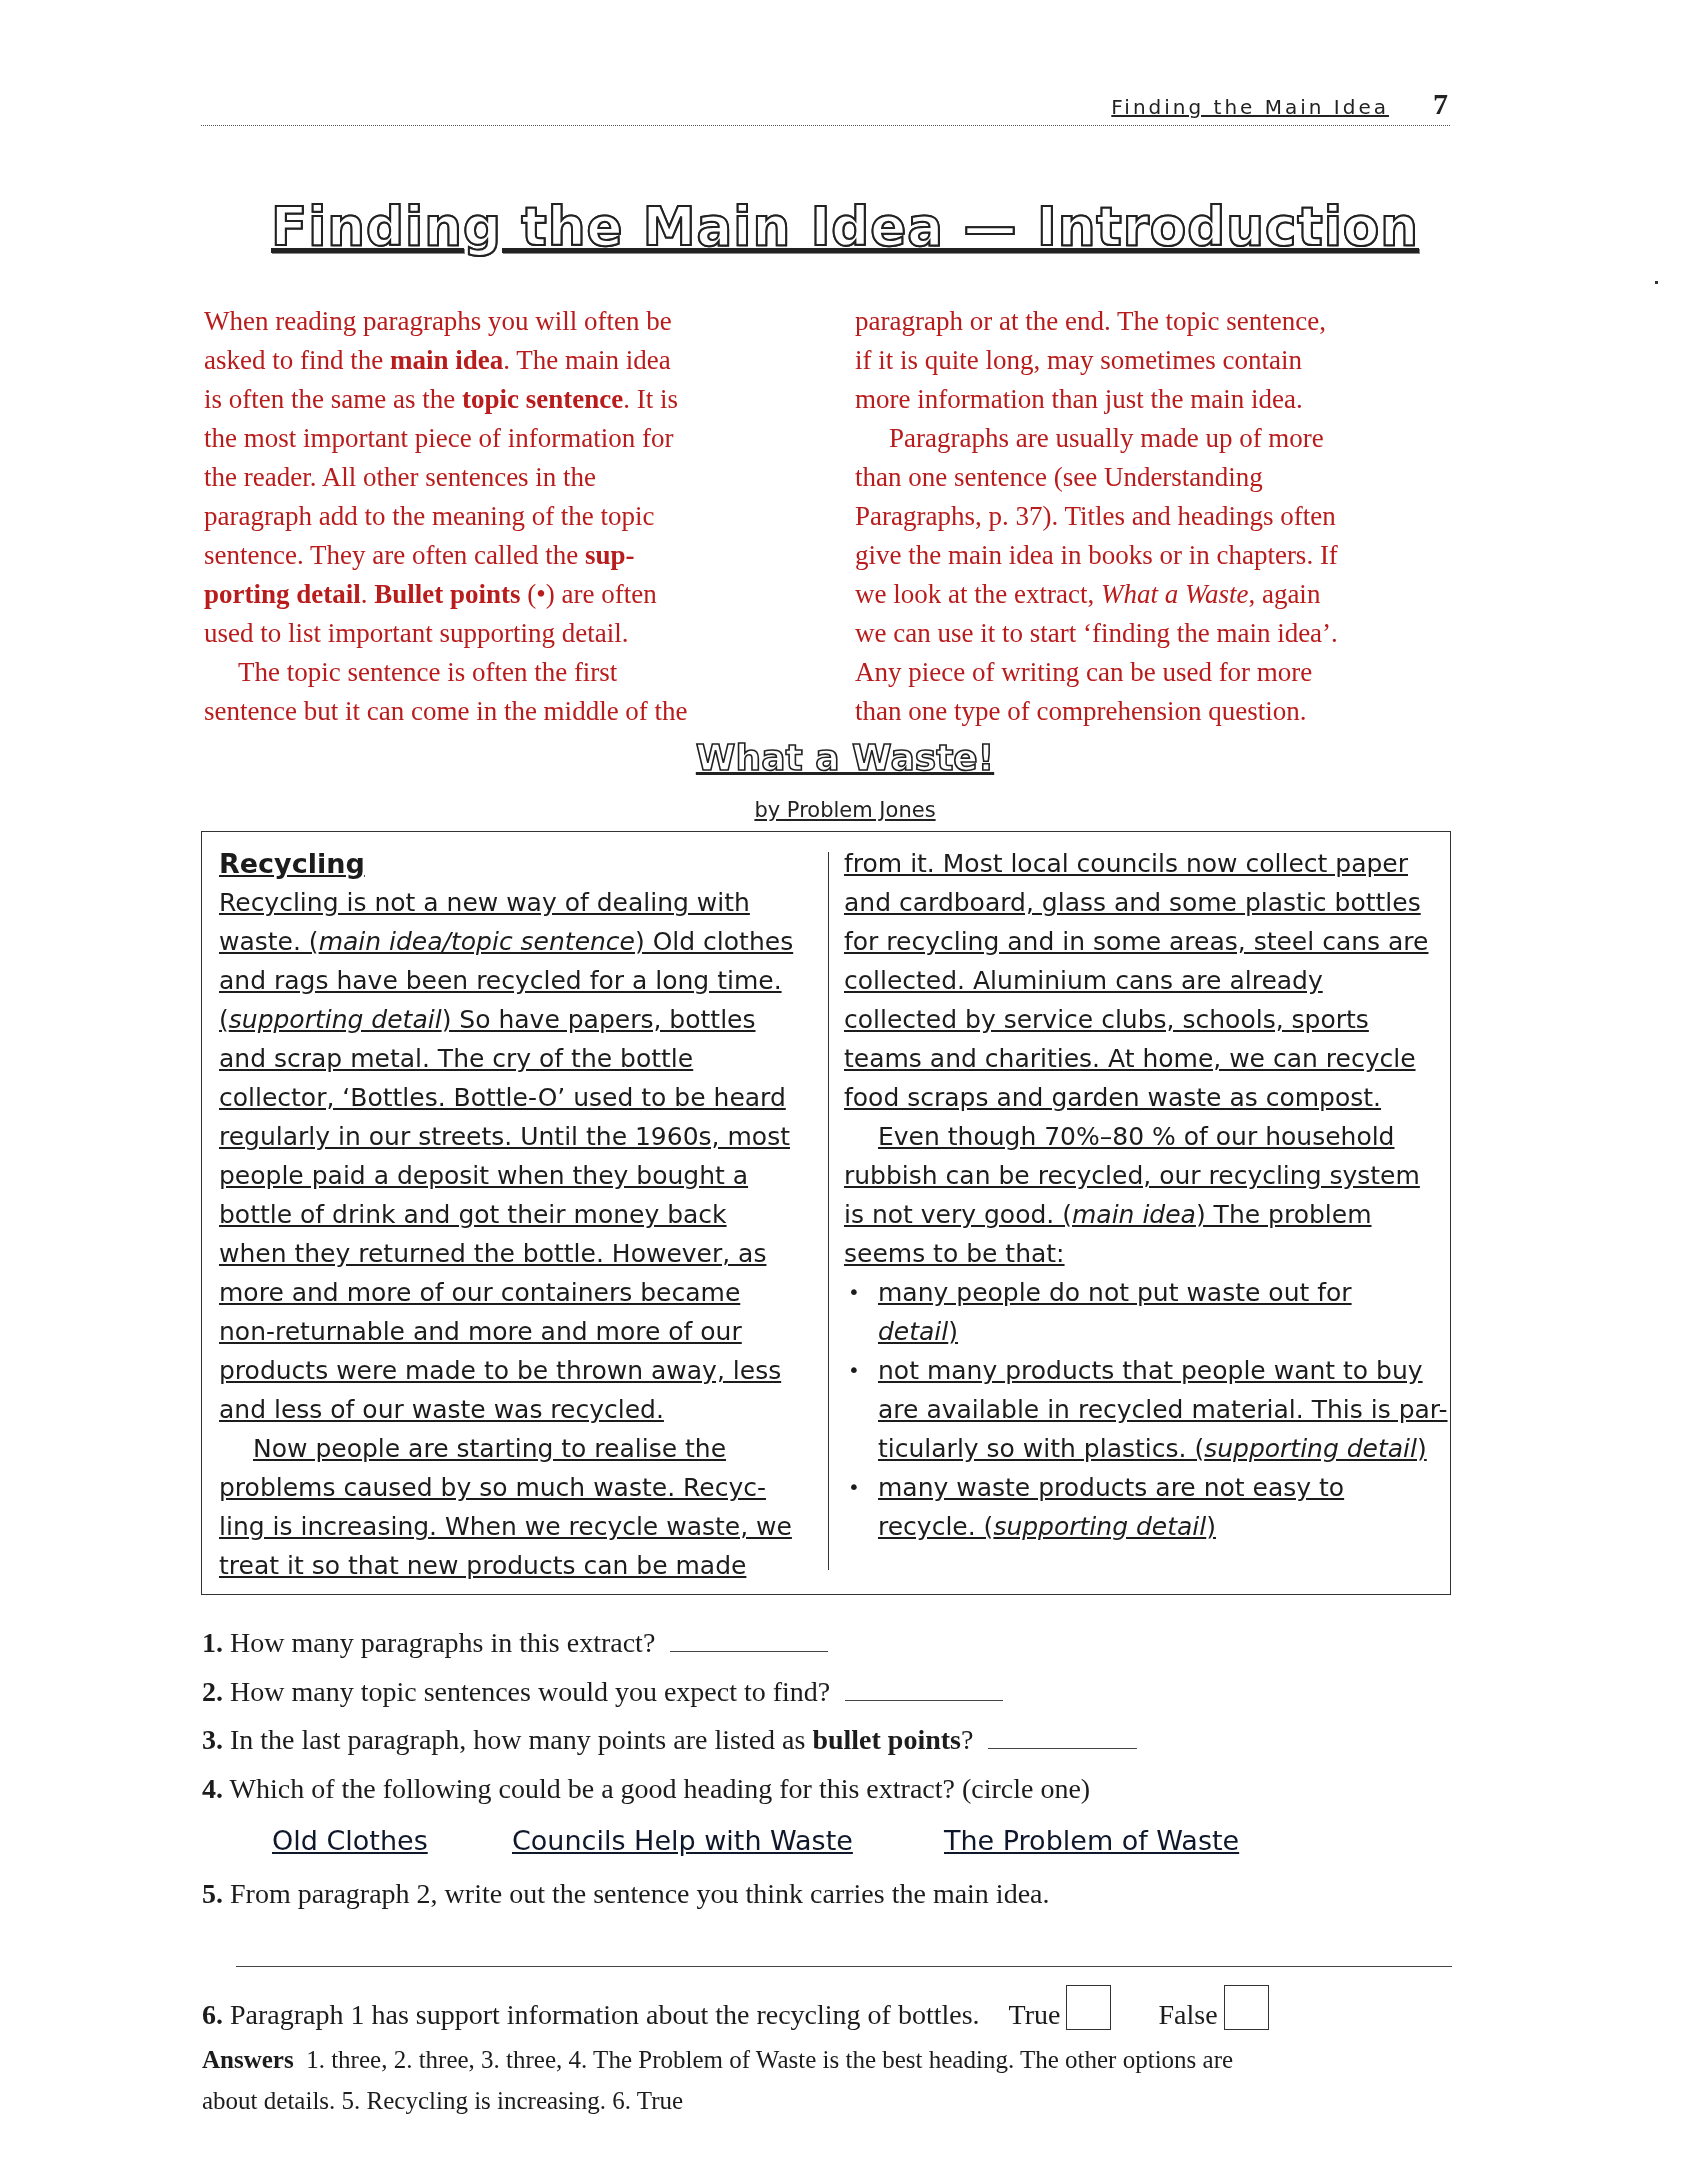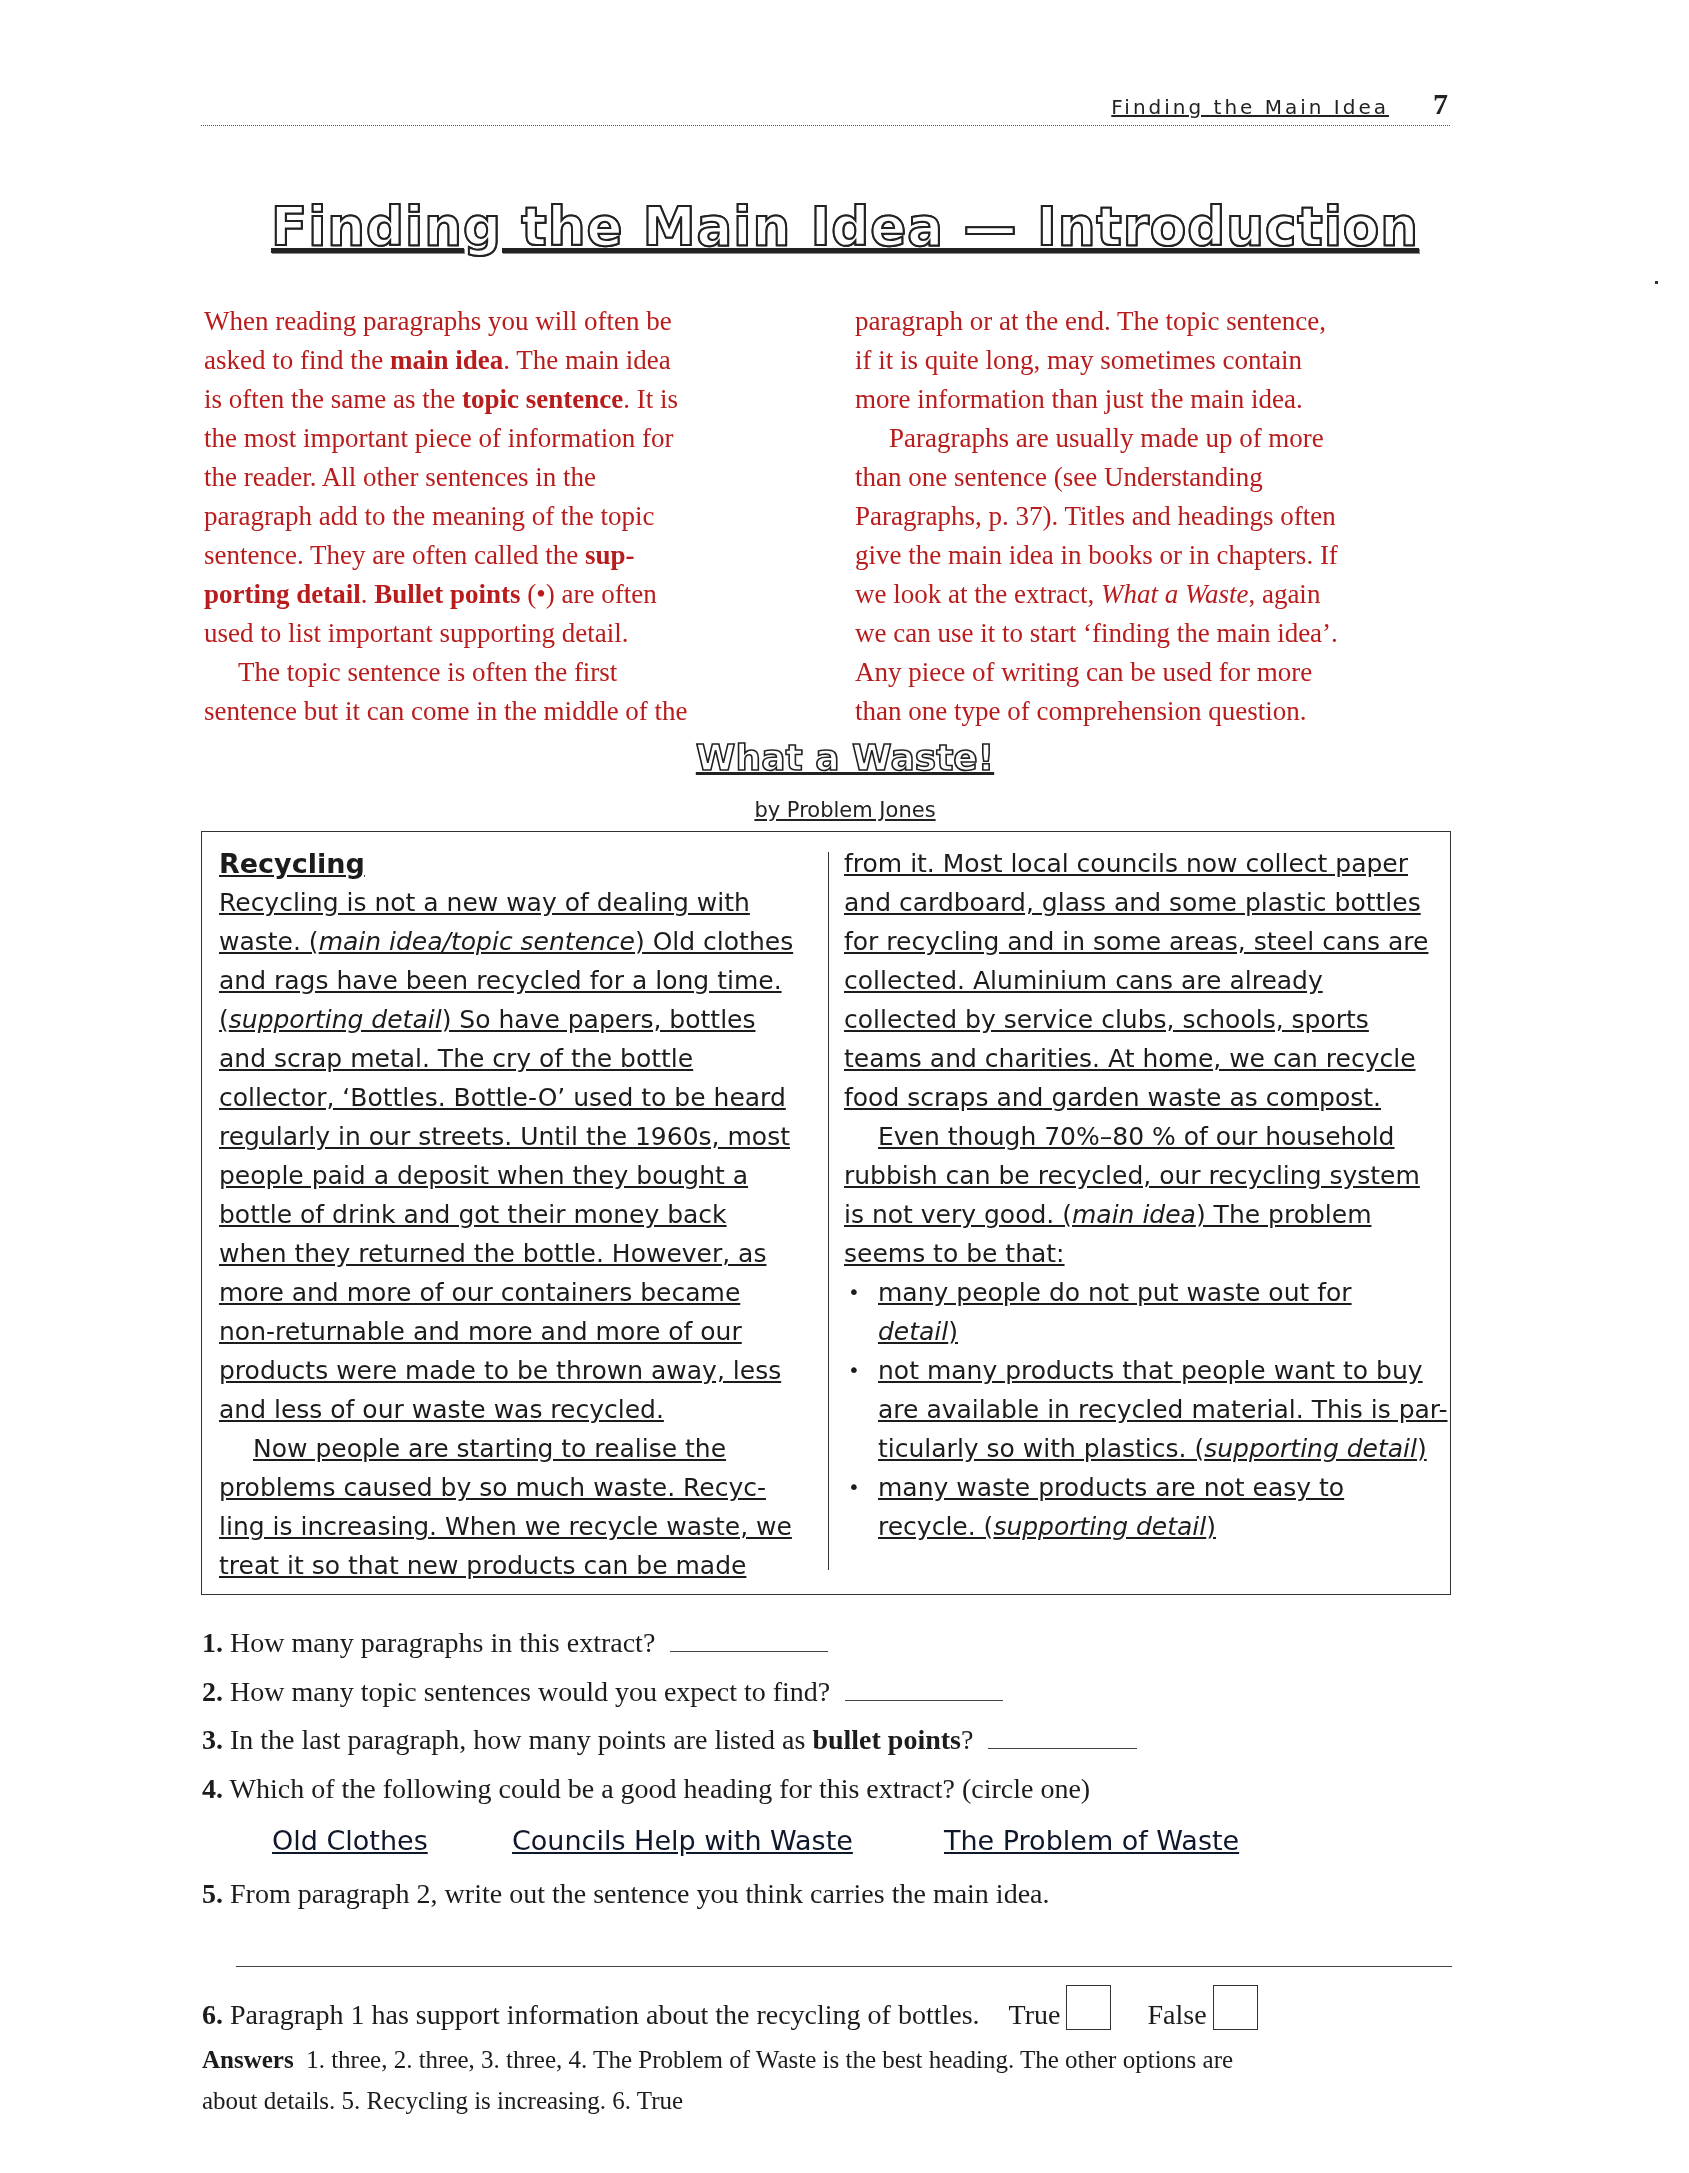--- a/index.html
+++ b/index.html
@@ -161,21 +161,21 @@
     <span>Which of the following could be a good heading for this extract? (circle one)</span>
   </div>
   <div class="q" style="top:251px;">
     <span class="num">5.</span>
     <span>From paragraph 2, write out the sentence you think carries the main idea.</span>
   </div>
   <div class="q" style="top:358px;">
     <span class="num">6.</span>
     <span>Paragraph 1 has support information about the recycling of bottles.</span>
     <span style="margin-left:22px;">True</span><span class="checkbox"></span>
-    <span style="margin-left:29px;text-align:center;">False</span><span class="checkbox"></span>
+    <span style="margin-left:40px;text-align:center;">False</span><span class="checkbox"></span>
   </div>
 </div>
 
 <span class="options sans" style="left:272px;">Old Clothes</span>
 <span class="options sans" style="left:512px;">Councils Help with Waste</span>
 <span class="options sans" style="left:944px;">The Problem of Waste</span>
 
 <div class="answer-line"></div>
 
 <div class="answers serif">

